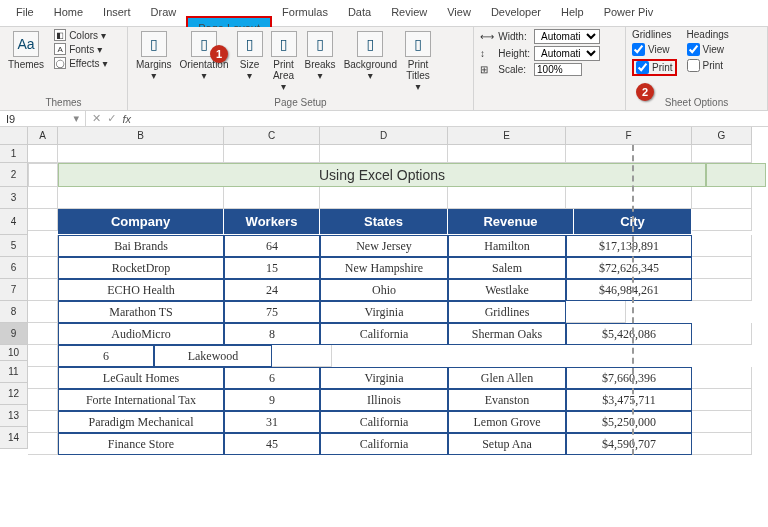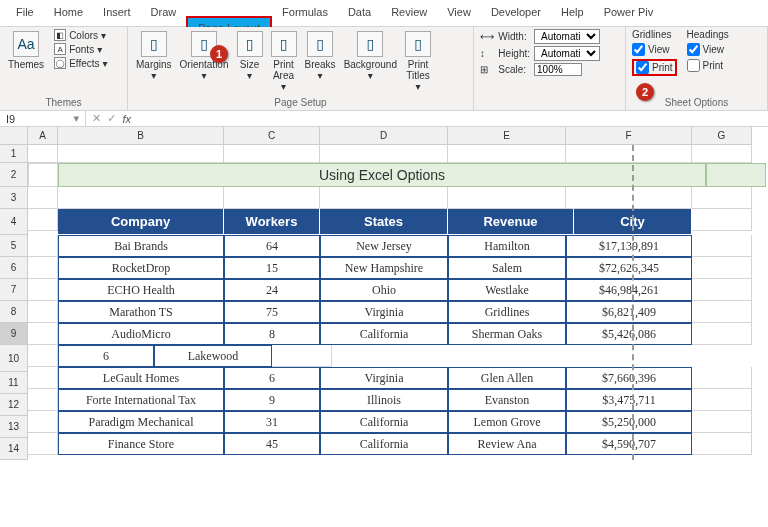--- a/index.html
+++ b/index.html
@@ -212,21 +212,21 @@
     <div class="row-headers" id="row-headers">
         <div class="row-h" style="height: 18px;">1</div>
         <div class="row-h" style="height: 24px;">2</div>
         <div class="row-h" style="height: 22px;">3</div>
         <div class="row-h" style="height: 26px;">4</div>
         <div class="row-h" style="height: 22px;">5</div>
         <div class="row-h" style="height: 22px;">6</div>
         <div class="row-h" style="height: 22px;">7</div>
         <div class="row-h" style="height: 22px;">8</div>
         <div class="row-h sel" style="height: 22px;">9</div>
-        <div class="row-h" style="height: 27px;">10</div>
+        <div class="row-h" style="height: 16px;">10</div>
         <div class="row-h" style="height: 22px;">11</div>
         <div class="row-h" style="height: 22px;">12</div>
         <div class="row-h" style="height: 22px;">13</div>
         <div class="row-h" style="height: 22px;">14</div>
       </div>
     <div class="cells" id="cells">
       <div class="print-break"></div>
 
     <div class="data-row ">
           <div class="cell wA " style="height: 18px;"></div>
@@ -288,21 +288,20 @@
           <div class="cell wE data-cell">Westlake</div>
           <div class="cell wF data-cell">$46,984,261</div>
           <div class="cell wG "></div>
         </div>
         <div class="data-row">
           <div class="cell wA "></div>
           <div class="cell wB data-cell">Marathon TS</div>
           <div class="cell wC data-cell">75</div>
           <div class="cell wD data-cell">Virginia</div>
           <div class="cell wE data-cell">Gridlines</div>
-          <div class="cell wF data-cell">$6,821,409</div>
           <div class="cell wG "></div>
         </div>
         <div class="data-row">
           <div class="cell wA "></div>
           <div class="cell wB data-cell">AudioMicro</div>
           <div class="cell wC data-cell">8</div>
           <div class="cell wD data-cell">California</div>
           <div class="cell wE data-cell">Sherman Oaks</div>
           <div class="cell wF data-cell">$5,426,086</div>
           <div class="cell wG "></div>
@@ -338,19 +337,19 @@
           <div class="cell wD data-cell">California</div>
           <div class="cell wE data-cell">Lemon Grove</div>
           <div class="cell wF data-cell">$5,250,000</div>
           <div class="cell wG "></div>
         </div>
         <div class="data-row">
           <div class="cell wA "></div>
           <div class="cell wB data-cell">Finance Store</div>
           <div class="cell wC data-cell">45</div>
           <div class="cell wD data-cell">California</div>
-          <div class="cell wE data-cell">Review Ana</div>
+          <div class="cell wE data-cell">Setup Ana</div>
           <div class="cell wF data-cell">$4,590,707</div>
           <div class="cell wG "></div>
         </div>
       </div>
   </div>
 </div>
 
 </body></html>

